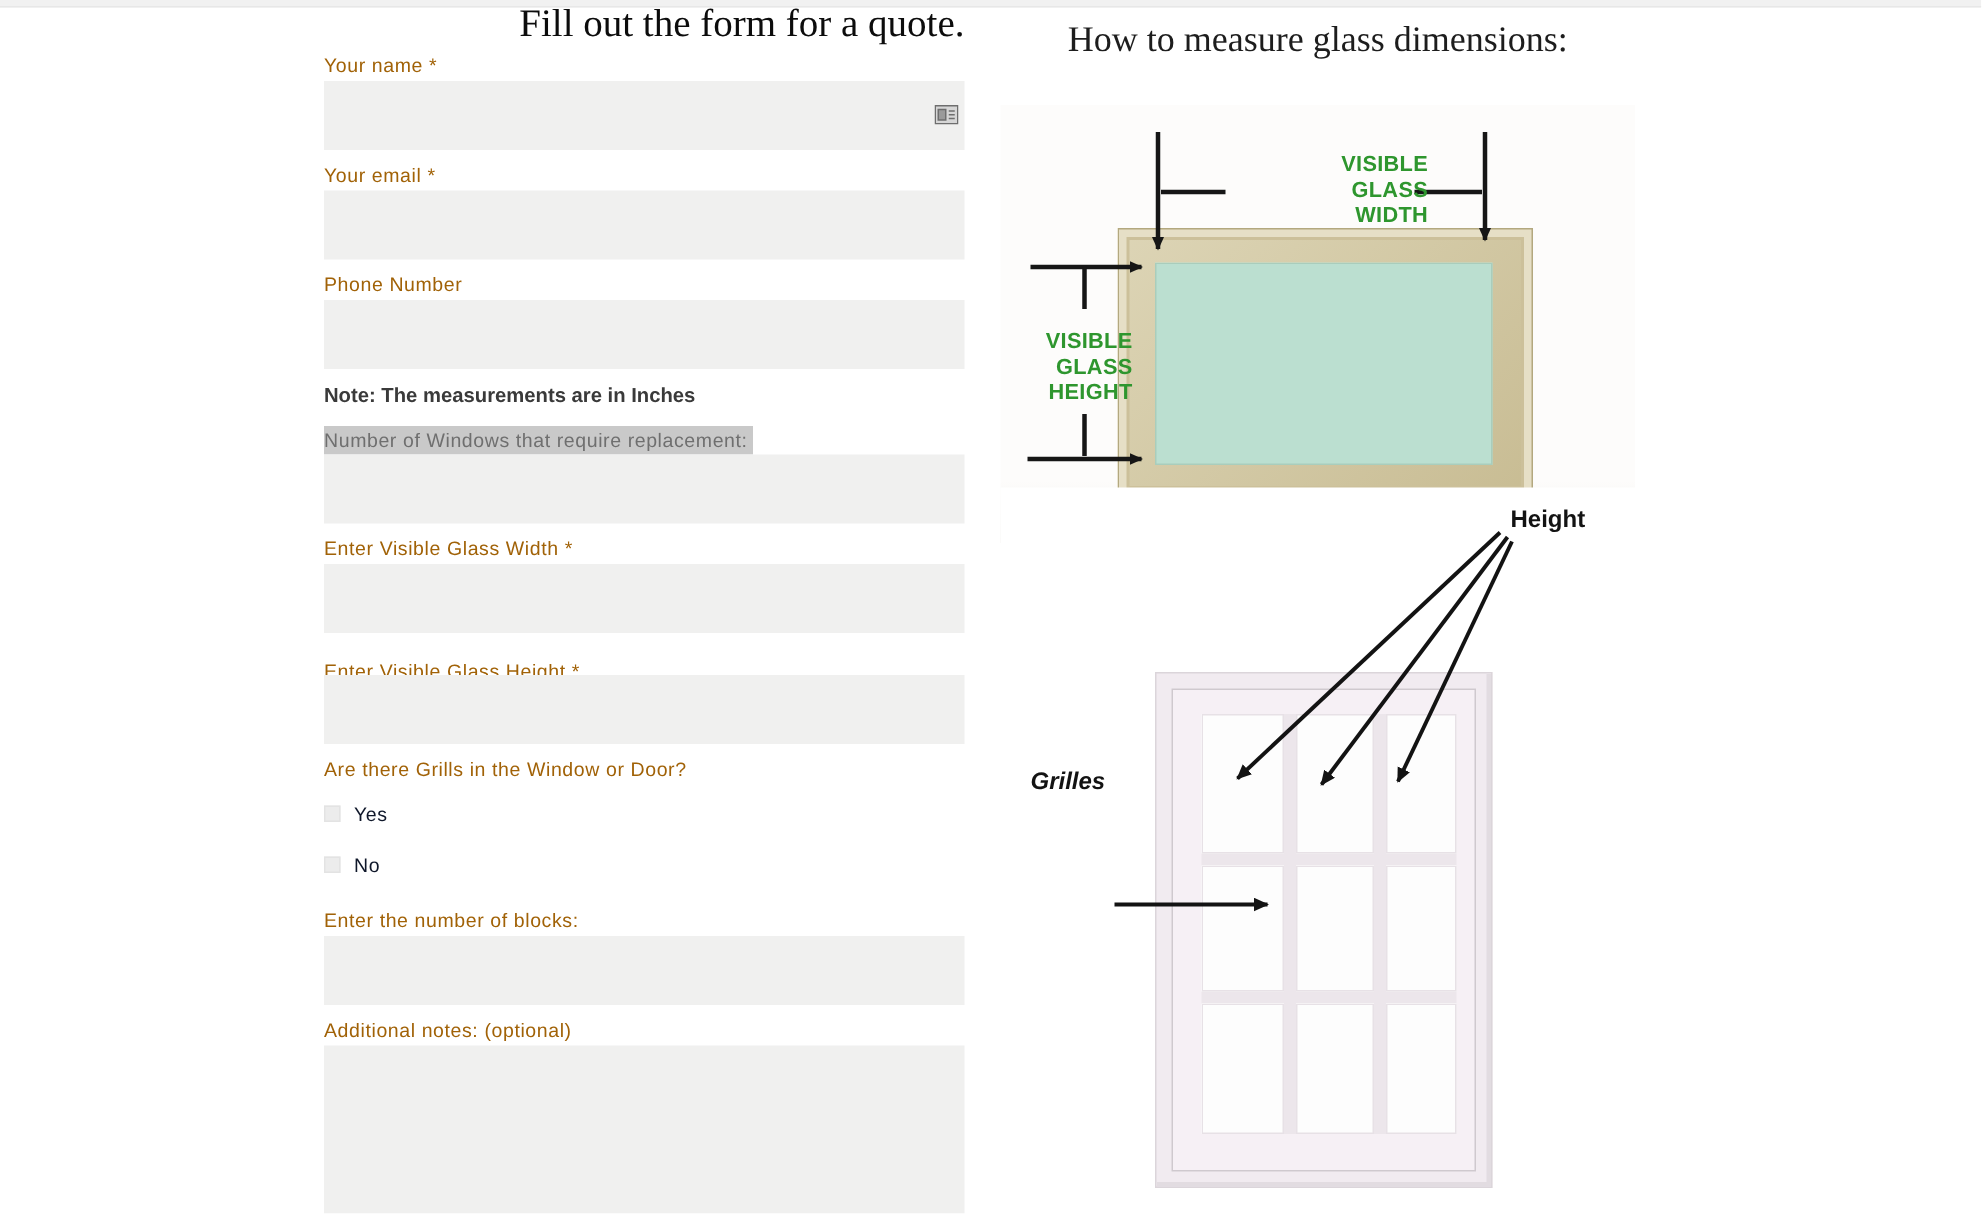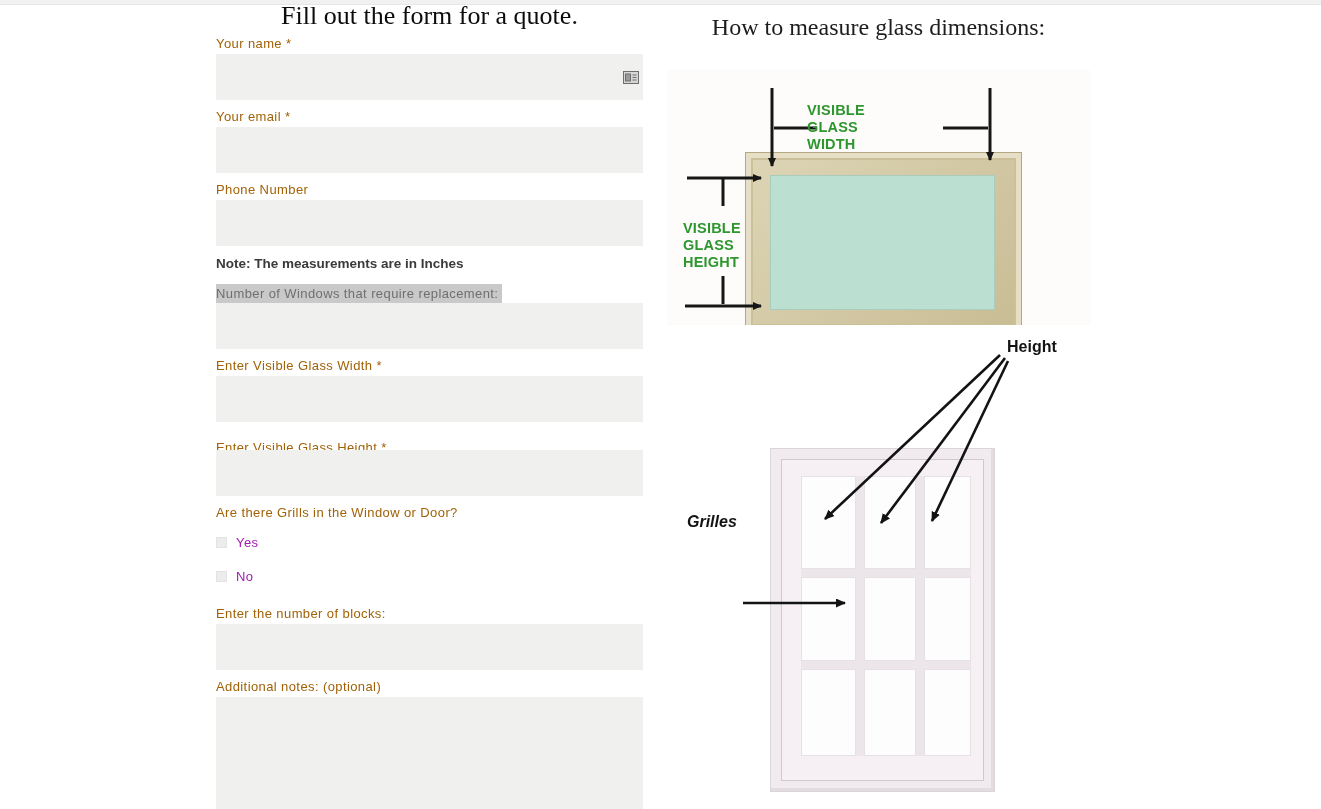--- a/index.html
+++ b/index.html
@@ -3,54 +3,54 @@
 <meta charset="utf-8">
 <style>
   html,body{margin:0;padding:0;background:#fff;}
   .page{position:relative;width:1321px;height:809px;overflow:hidden;background:#ffffff;
         font-family:"Liberation Sans", sans-serif;}
   .top-edge{position:absolute;left:0;top:0;width:100%;height:4px;background:#f1f1f1;
         border-bottom:1px solid #e7e7e7;}
 
   
   .form-col{position:absolute;left:216px;top:0;width:427px;height:809px;}
-  .form-title{position:absolute;left:0;top:1px;width:100%;text-align:center;
+  .form-title{position:absolute;left:0;top:1px;width:100%;text-align:right;
         font-family:"Liberation Serif", serif;font-size:26px;color:#0c0c0c;}
   .field-label{position:absolute;left:0;font-size:13px;color:#a16207;letter-spacing:.4px;}
   .note-text{position:absolute;left:0;font-size:13.5px;font-weight:bold;color:#3a3a3a;}
   .hl-label{position:absolute;left:0;font-size:13px;color:#6f6f6f;letter-spacing:.4px;
         background:#c9c9c9;padding:2px 4px 2px 0;}
   .tb{position:absolute;left:0;width:427px;height:46px;background:#f0f0ef;border:none;
         outline:none;box-sizing:border-box;font-family:"Liberation Sans",sans-serif;
         font-size:14px;color:#444;padding:4px 8px;}
   .ta{position:absolute;left:0;width:427px;height:140px;background:#f0f0ef;border:none;
         outline:none;box-sizing:border-box;resize:none;font-family:"Liberation Sans",sans-serif;
         font-size:14px;color:#444;padding:6px 8px;}
   .input-wrap{position:absolute;left:0;width:427px;height:46px;}
   .input-wrap .tb{position:absolute;top:0;}
   .autofill-ic{position:absolute;right:4px;top:16px;width:16px;height:13px;cursor:pointer;}
   .chk-row{position:absolute;left:0;display:flex;align-items:center;gap:9px;}
   .chk{width:11px;height:11px;background:#ececec;border:1px solid #e3e3e3;box-sizing:border-box;
         cursor:pointer;}
-  .chk-label{font-size:13px;color:#a21caf;letter-spacing:.4px;}
+  .chk-label{font-size:13px;color:#0f172a;letter-spacing:.4px;}
 
   
   .guide-col{position:absolute;left:667px;top:0;width:433px;height:809px;}
   .guide-title{position:absolute;left:0;top:14px;width:423px;text-align:center;
         font-family:"Liberation Serif", serif;font-size:24px;color:#1d1d1d;}
 
   .fig1{position:absolute;left:0;top:70px;width:423px;height:292px;
         background:linear-gradient(#fdfcfb 86%, #edebe7);}
   .w1-frame{position:absolute;left:78px;top:82px;width:277px;height:180px;
         background:linear-gradient(135deg,#ddd5b6,#c8bc93);
         box-shadow:inset 0 0 0 1px #b3a87f, inset 0 0 0 6px #e6dfc6, inset 0 0 0 8px #ccc09a;}
   .w1-glass{position:absolute;left:25px;top:23px;width:225px;height:135px;
         background:#bbdfd0;box-shadow:inset 0 0 0 1px #a9cdbc;}
   .fig-cap{position:absolute;font-weight:bold;color:#2e962e;font-size:14.5px;line-height:17px;
-        text-align:left;white-space:pre-line;letter-spacing:.2px;}
+        text-align:right;white-space:pre-line;letter-spacing:.2px;}
   .cap-width{left:140px;top:32px;width:145px;}
   .cap-height{left:16px;top:150px;width:72px;}
   .fig-svg{position:absolute;left:0;top:0;}
 
   .fig2{position:absolute;left:0;top:325px;width:433px;height:484px;background:#ffffff;}
   .w2-outer{position:absolute;left:103px;top:123px;width:225px;height:344px;
         background:#f1ebf0;border:1px solid #dbd5da;box-sizing:border-box;
         box-shadow:inset -3px -3px 0 #e2dce1;}
   .w2-inner{position:absolute;left:10px;top:10px;right:10px;bottom:10px;
         border:1px solid #cfc9ce;background:#f6f0f5;}

